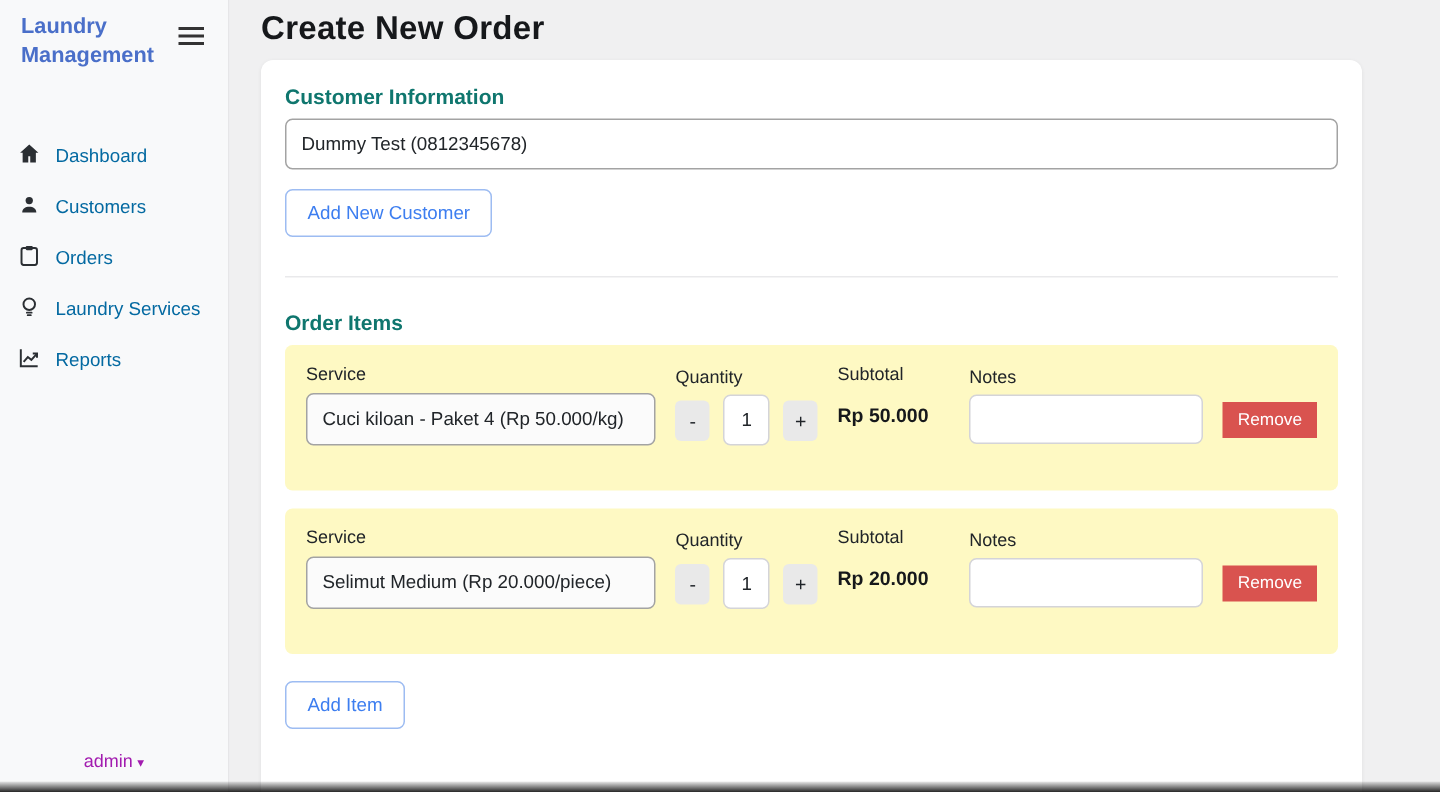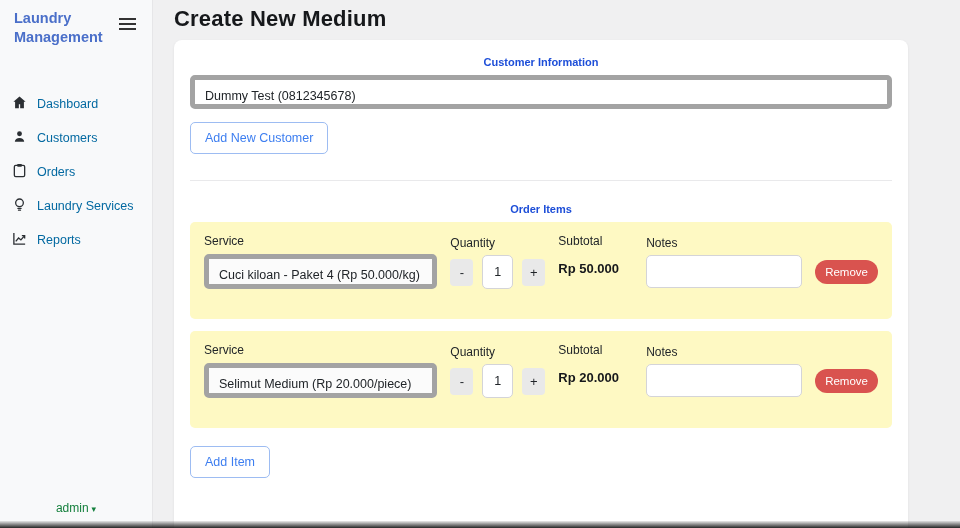--- a/index.html
+++ b/index.html
@@ -31,36 +31,36 @@
   .hamburger span { display: block; width: 17px; height: 2px; background: #333; margin: 3px 0; }
   .nav { margin-top: 40px; }
   .nav-item {
     display: flex; align-items: center; gap: 10px;
     padding: 8px 12px; font-size: 12.5px; color: #0369a1; cursor: pointer;
   }
   .nav-item svg { width: 15px; height: 15px; flex-shrink: 0; }
   .sidebar-footer {
     margin-top: auto; padding: 10px 0 12px 0; text-align: center;
   }
-  .user-dropdown { color: #15803d; font-size: 12px; cursor: pointer; }
+  .user-dropdown { color: #a21caf; font-size: 12px; cursor: pointer; }
   .user-dropdown .caret { font-size: 9px; margin-left: 3px; }
 
   
   .main { flex: 1; padding: 6px 0 0 21px; background: #f0f0f1; }
   .page-title { font-size: 22px; font-weight: bold; color: #16181b; margin-bottom: 8px; letter-spacing: 0.2px; }
   .card {
     background: #fff; border-radius: 8px;
     box-shadow: 0 1px 3px rgba(0,0,0,0.07);
     width: 734px; min-height: 500px;
     padding: 16px;
   }
-  .section-heading { font-size: 11px; font-weight: bold; color: #1d4ed8; margin-bottom: 7px; text-align: center; }
+  .section-heading { font-size: 14px; font-weight: bold; color: #0f766e; margin-bottom: 7px; }
   .field-label { font-size: 12px; color: #212529; margin-bottom: 7px; }
   .select-box {
-    border: 5px solid #a3a3a3; border-radius: 5px; background: #fff;
+    border: 1px solid #a3a3a3; border-radius: 5px; background: #fff;
     font-size: 12.5px; color: #212529;
     padding: 9px 10px; height: 34px; line-height: 15px;
     cursor: pointer;
   }
   .customer-select { width: 100%; margin-bottom: 13px; }
   .btn-outline-blue {
     display: inline-block; background: #fff;
     border: 1px solid #9dbcf2; border-radius: 5px;
     color: #3d7ef0; font-size: 12.5px; font-family: inherit;
     padding: 8px 14px; cursor: pointer;
@@ -89,21 +89,21 @@
   }
   .col-subtotal { width: 77px; }
   .subtotal-value { font-size: 13px; font-weight: bold; color: #16181b; margin-top: 13px; }
   .col-notes { width: 156px; }
   .notes-input {
     width: 156px; height: 33px; border: 1px solid #d4d4d8; border-radius: 5px;
     background: #fff; font-size: 12.5px; padding: 0 8px; font-family: inherit;
   }
   .col-remove { justify-content: flex-start; padding-top: 26px; }
   .btn-remove {
-    background: #d9534f; color: #fff; border: none; border-radius: 12px;
+    background: #d9534f; color: #fff; border: none; border-radius: 0;
     font-size: 11.5px; padding: 6px 10px; cursor: pointer; font-family: inherit;
   }
   .gap-service { margin-bottom: 6px; }
   .gap-qty { margin-bottom: 5px; margin-top: 2px; }
   .gap-sub { margin-bottom: 0; }
   .add-item-wrap { margin-top: 18px; }
 
   
   .bottom-strip {
     position: absolute; left: 0; bottom: 0; width: 960px; height: 7px;
@@ -175,21 +175,21 @@
     </nav>
 
     <div class="sidebar-footer">
       <span class="user-dropdown">
         <span>admin</span><span class="caret">▾</span>
       </span>
     </div>
   </aside>
 
   <main class="main">
-    <h1 class="page-title">Create New Medium</h1>
+    <h1 class="page-title">Create New Order</h1>
 
     <div class="card">
 
       
       <div class="section-heading">Customer Information</div>
       <div class="select-box customer-select">Dummy Test (0812345678)</div>
       <button class="btn-outline-blue">Add New Customer</button>
 
       <hr class="divider">
 

